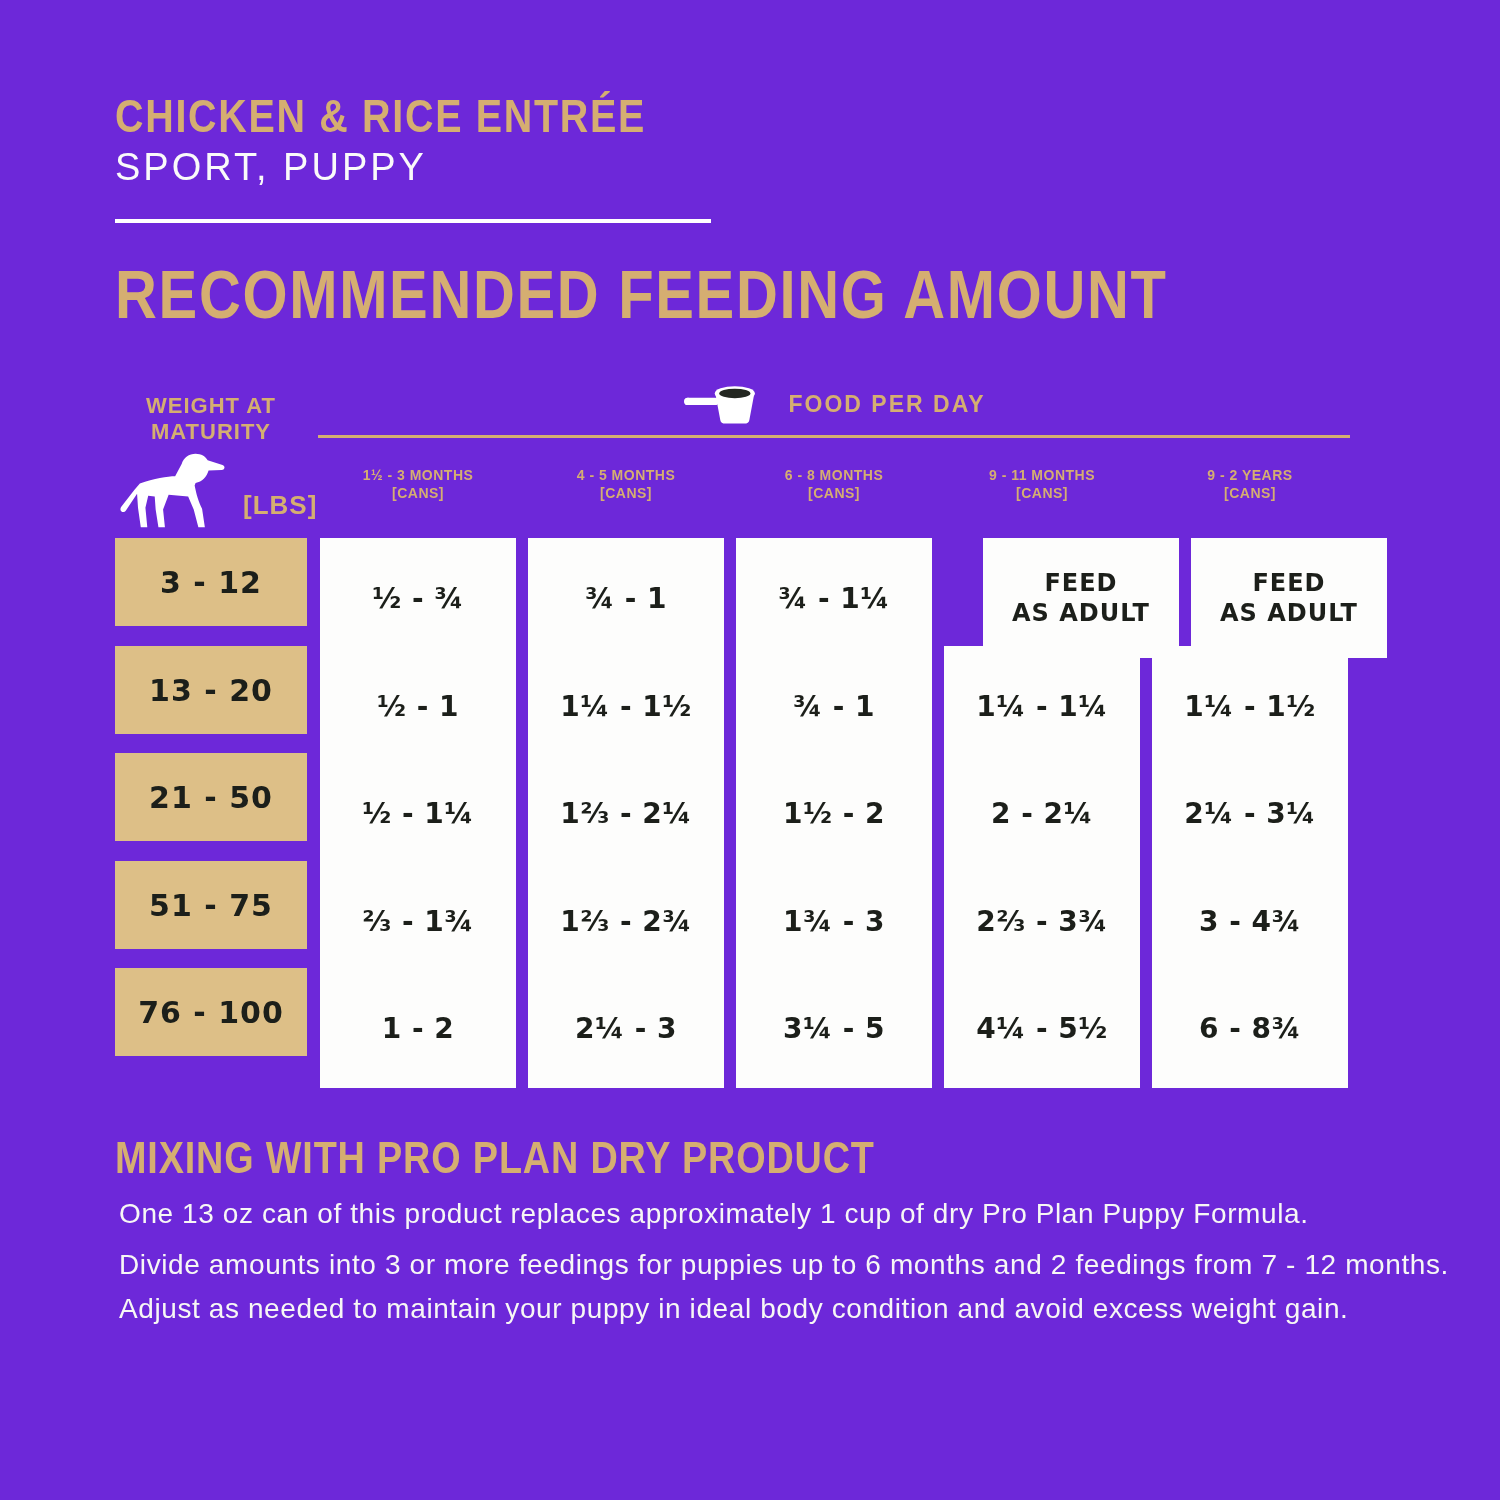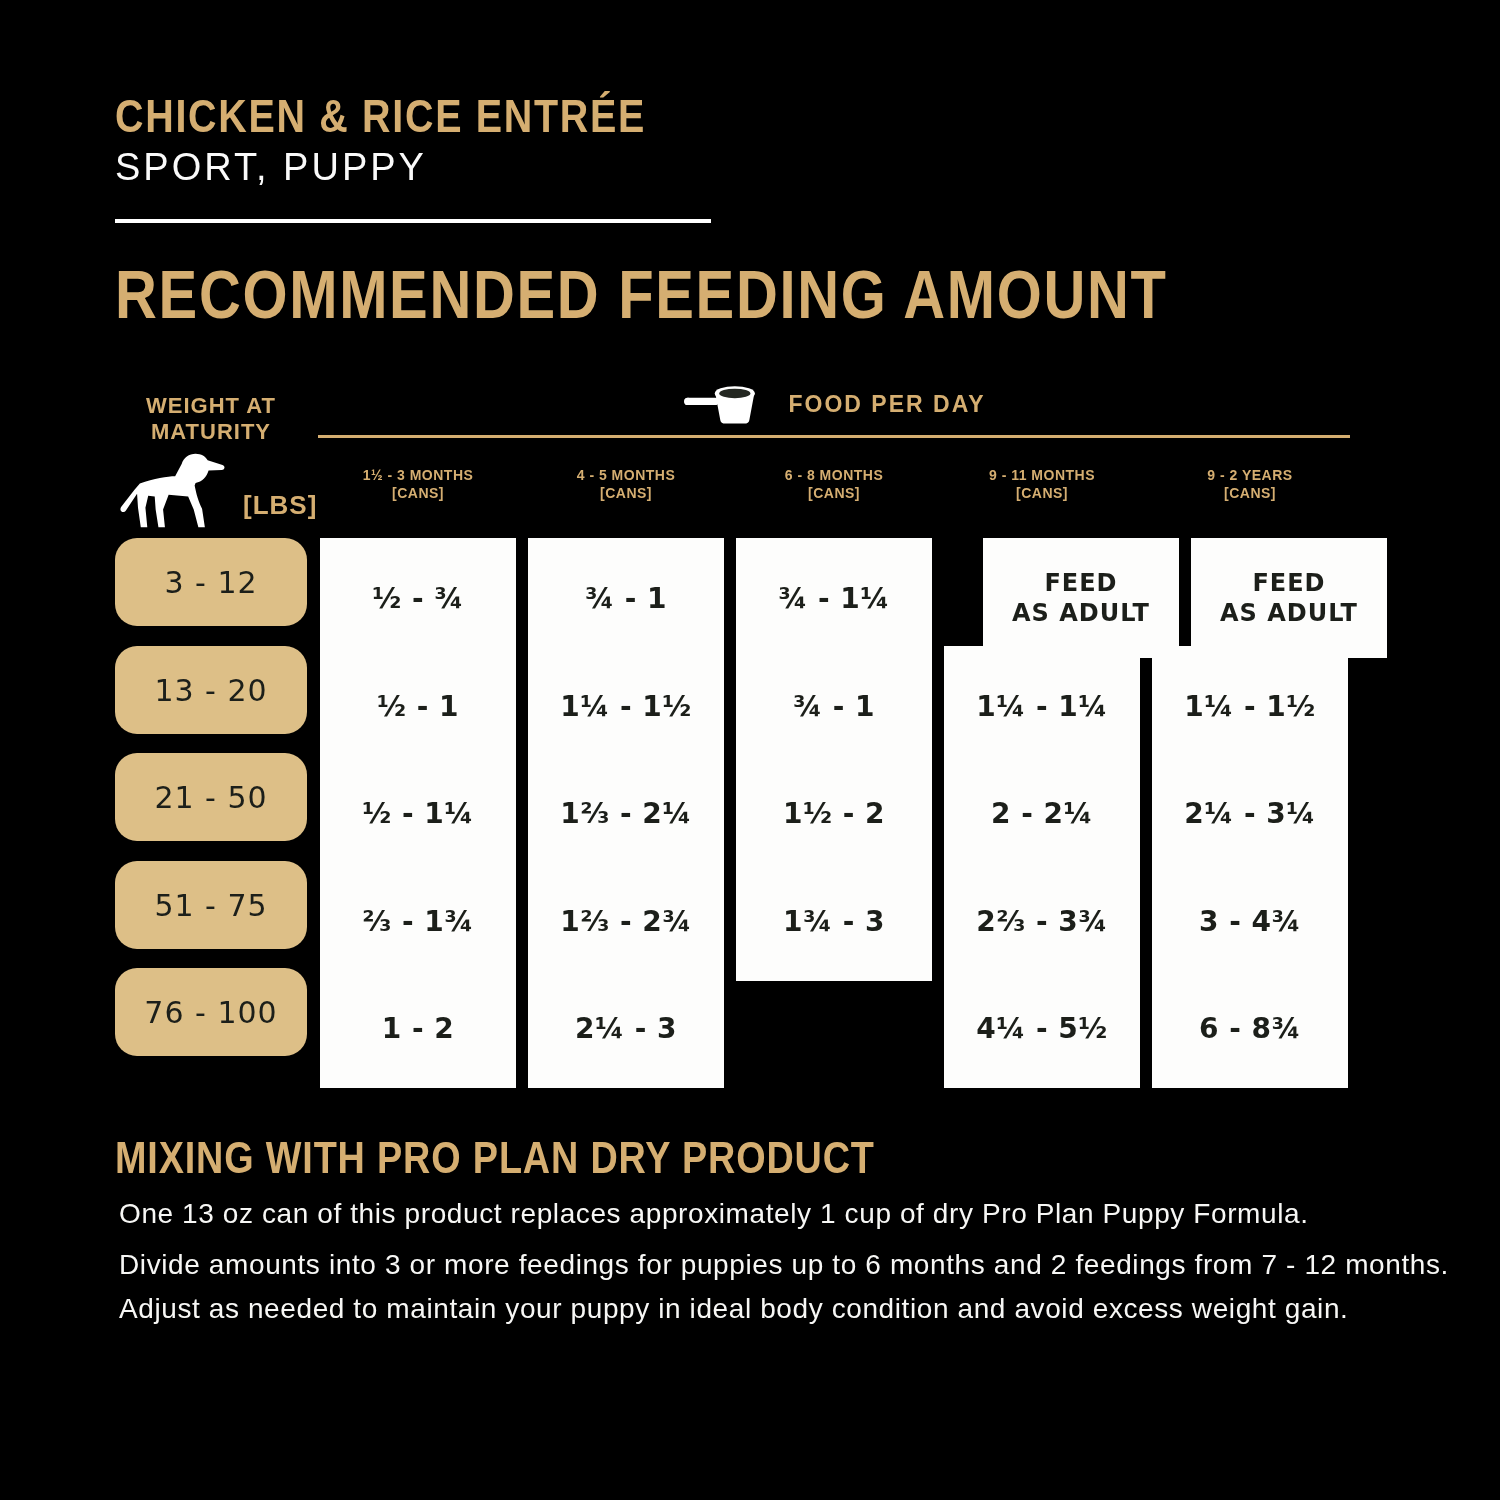--- a/index.html
+++ b/index.html
@@ -1,19 +1,19 @@
 <!DOCTYPE html>
 <html><head>
 <meta charset="utf-8">
 <style>
   html,body{margin:0;padding:0;background:#232721;}
   #canvas{
     position:relative;
     width:1500px;height:1500px;
-    background:#000000;
+    background:#6d28d9;
     font-family:"Liberation Sans", sans-serif;
     overflow:hidden;
   }
   .gold{color:#d5ae71;}
   .condensed{display:inline-block;transform:scaleX(0.84);transform-origin:0 50%;white-space:nowrap;}
 
   
   .product-title{
     position:absolute;left:115px;top:88px;
     font-size:47px;font-weight:700;letter-spacing:2px;
@@ -58,21 +58,21 @@
   
   .cell{
     position:absolute;width:196px;height:88px;
     display:flex;align-items:center;justify-content:center;
     text-align:center;white-space:pre-line;
     font-family:"DejaVu Sans","Liberation Sans",sans-serif;
     color:#1c1f1a;
   }
   .wcell{
     left:115px;width:192px;background:#ddbf87;
-    font-size:30px;font-weight:400;letter-spacing:1px;border-radius:22px;
+    font-size:30px;font-weight:700;letter-spacing:1px;
   }
   .vcell{
     background:#fdfdfc;font-size:28px;font-weight:600;letter-spacing:0.5px;
     padding:16px 10px;width:176px;line-height:1.25;
   }
   .vcell.adult{font-size:24px;font-weight:700;letter-spacing:1px;margin-left:39px;}
   .c1{left:320px}.c2{left:528px}.c3{left:736px}.c4{left:944px}.c5{left:1152px}
   .r1{top:538px}.r2{top:646px}.r3{top:753px}.r4{top:861px}.r5{top:968px}
   .ch1{left:320px}.ch2{left:528px}.ch3{left:736px}.ch4{left:944px}.ch5{left:1152px}
 
@@ -173,20 +173,21 @@
   <div class="cell wcell r4">51 - 75</div>
   <div class="cell vcell r4 c1">⅔ - 1¾</div>
   <div class="cell vcell r4 c2">1⅔ - 2¾</div>
   <div class="cell vcell r4 c3">1¾ - 3</div>
   <div class="cell vcell r4 c4">2⅔ - 3¾</div>
   <div class="cell vcell r4 c5">3 - 4¾</div>
 
   <div class="cell wcell r5">76 - 100</div>
   <div class="cell vcell r5 c1">1 - 2</div>
   <div class="cell vcell r5 c2">2¼ - 3</div>
+  <div class="cell vcell r5 c3">3¼ - 5</div>
   <div class="cell vcell r5 c4">4¼ - 5½</div>
   <div class="cell vcell r5 c5">6 - 8¾</div>
 
   <div class="mixing-heading gold">
     <span class="condensed">MIXING WITH PRO PLAN DRY PRODUCT</span>
   </div>
   <div class="body-text p1">One 13 oz can of this product replaces approximately 1 cup of dry Pro Plan Puppy Formula.</div>
   <div class="body-text p2">Divide amounts into 3 or more feedings for puppies up to 6 months and 2 feedings from 7 - 12 months. Adjust as needed to maintain your puppy in ideal body condition and avoid excess weight gain.</div>
 
 </div>

